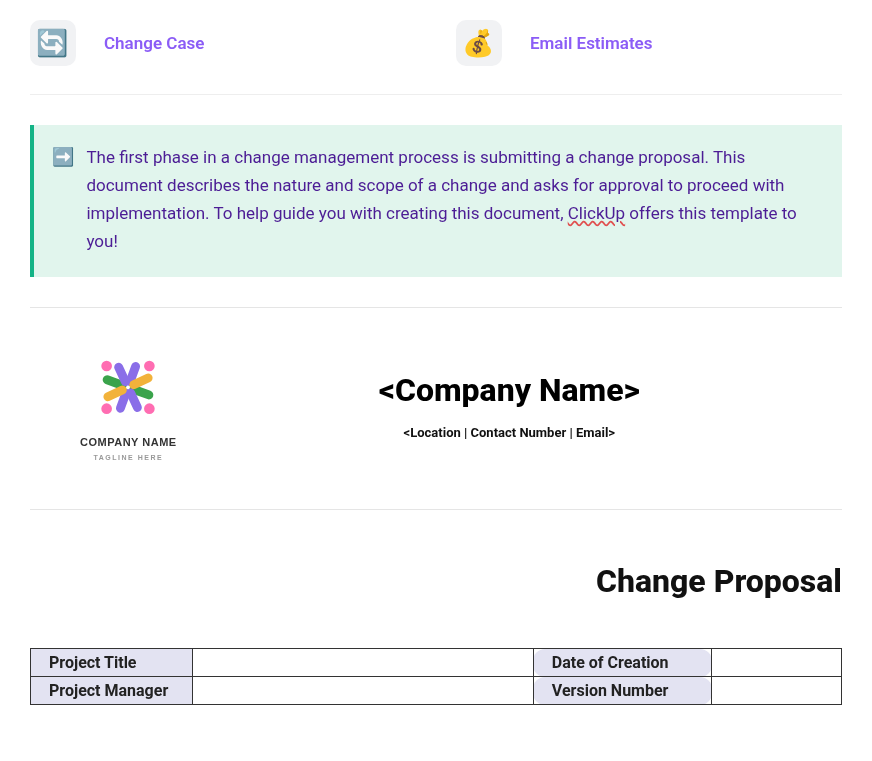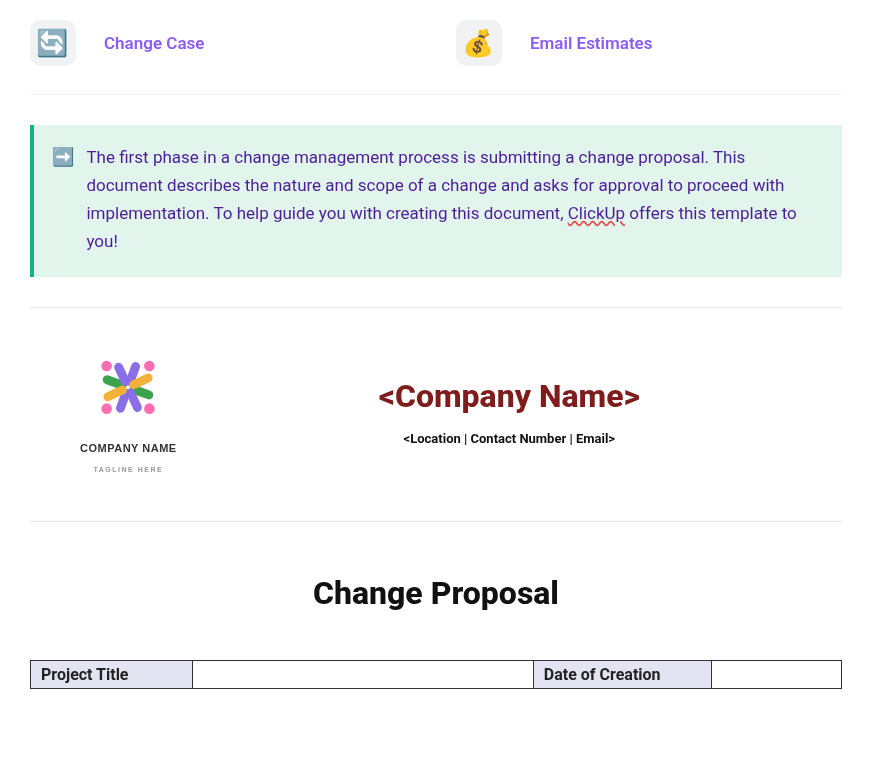--- a/index.html
+++ b/index.html
@@ -71,21 +71,21 @@
   .header-block {
     display: flex;
     align-items: center;
     gap: 30px;
     padding: 0 30px 36px 50px;
   }
   .logo-block {
     display: flex;
     flex-direction: column;
     align-items: center;
-    gap: 12px;
+    gap: 6px;
     flex-shrink: 0;
   }
   .logo-svg {
     width: 92px;
     height: 80px;
   }
   .logo-caption {
     font-family: Arial, sans-serif;
     font-size: 11px;
     font-weight: 800;
@@ -101,65 +101,66 @@
     color: #999;
     text-align: center;
   }
   .company-text {
     flex: 1;
     text-align: center;
   }
   .company-name {
     font-size: 32px;
     font-weight: 800;
-    color: #7f1d1d;
+    color: #000000;
     margin-bottom: 16px;
   }
   .company-sub {
     font-size: 13px;
     font-weight: 700;
     color: #111;
   }
   .hr2 {
     border: none;
     border-top: 1px solid #e5e5e5;
     margin: 12px 0 52px 0;
   }
   .title {
-    text-align: center;
+    text-align: right;
     font-size: 32px;
     font-weight: 800;
     color: #111;
     margin-bottom: 48px;
   }
   table.meta {
     width: 100%;
     border-collapse: collapse;
     font-size: 16px;
     table-layout: fixed;
   }
   table.meta td {
     border: 1px solid #333;
-    padding: 4px 10px;
+    padding: 4px 18px;
     height: 26px;
     vertical-align: middle;
   }
   table.meta td.label {
     background: #e3e3f2;
     font-weight: 700;
     width: 20%;
   }
   table.meta td.value {
     background: #fff;
     width: 42%;
   }
   table.meta td.label2 {
     background: #e3e3f2;
     font-weight: 700;
     width: 22%;
+    border-radius: 12px;
   }
   table.meta td.value2 {
     background: #fff;
     width: 16%;
   }
 </style>
 </head>
 <body>
 
 <div class="container">
@@ -216,16 +217,22 @@
   <div class="title">Change Proposal</div>
 
   <table class="meta">
     <tbody>
         <tr>
       <td class="label">Project Title</td>
       <td class="value"></td>
       <td class="label2">Date of Creation</td>
       <td class="value2"></td>
     </tr>
+    <tr>
+      <td class="label">Project Manager</td>
+      <td class="value"></td>
+      <td class="label2">Version Number</td>
+      <td class="value2"></td>
+    </tr>
   </tbody>
     </table>
 
 </div>
 
 </body></html>

